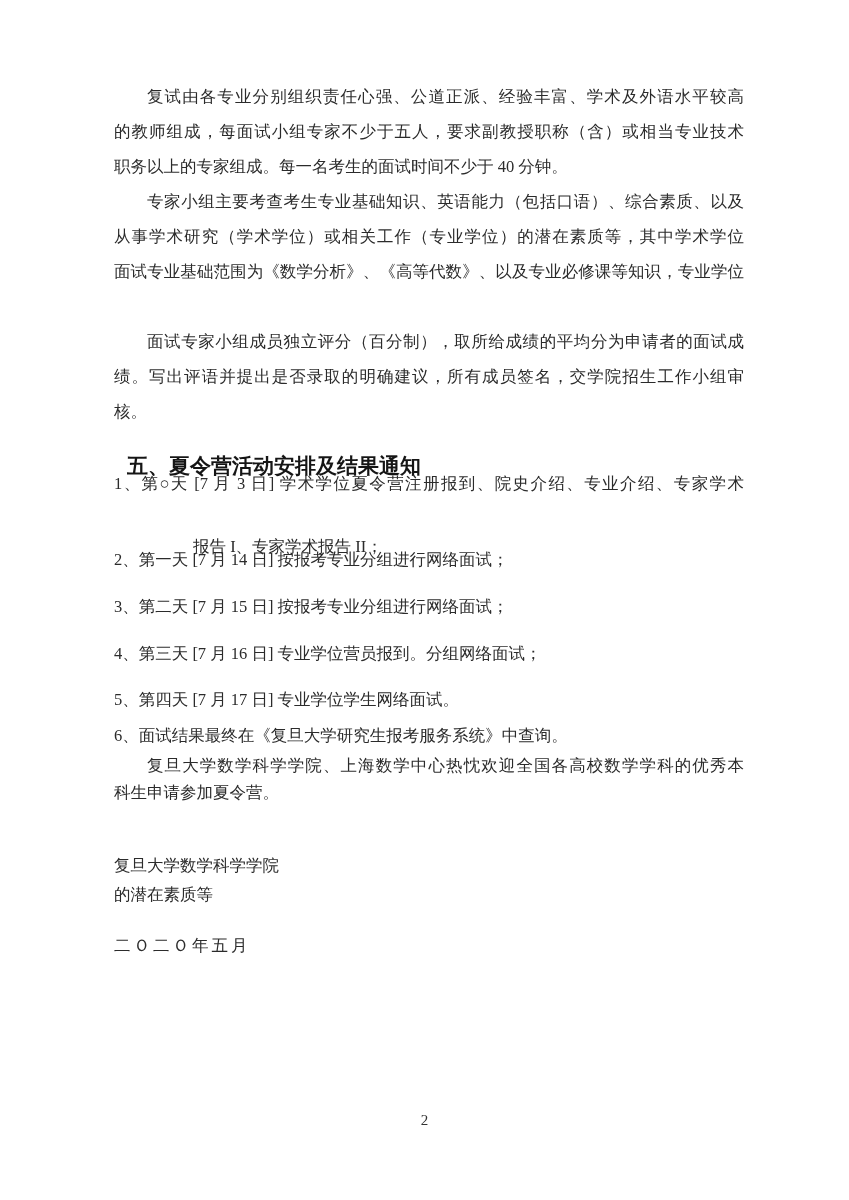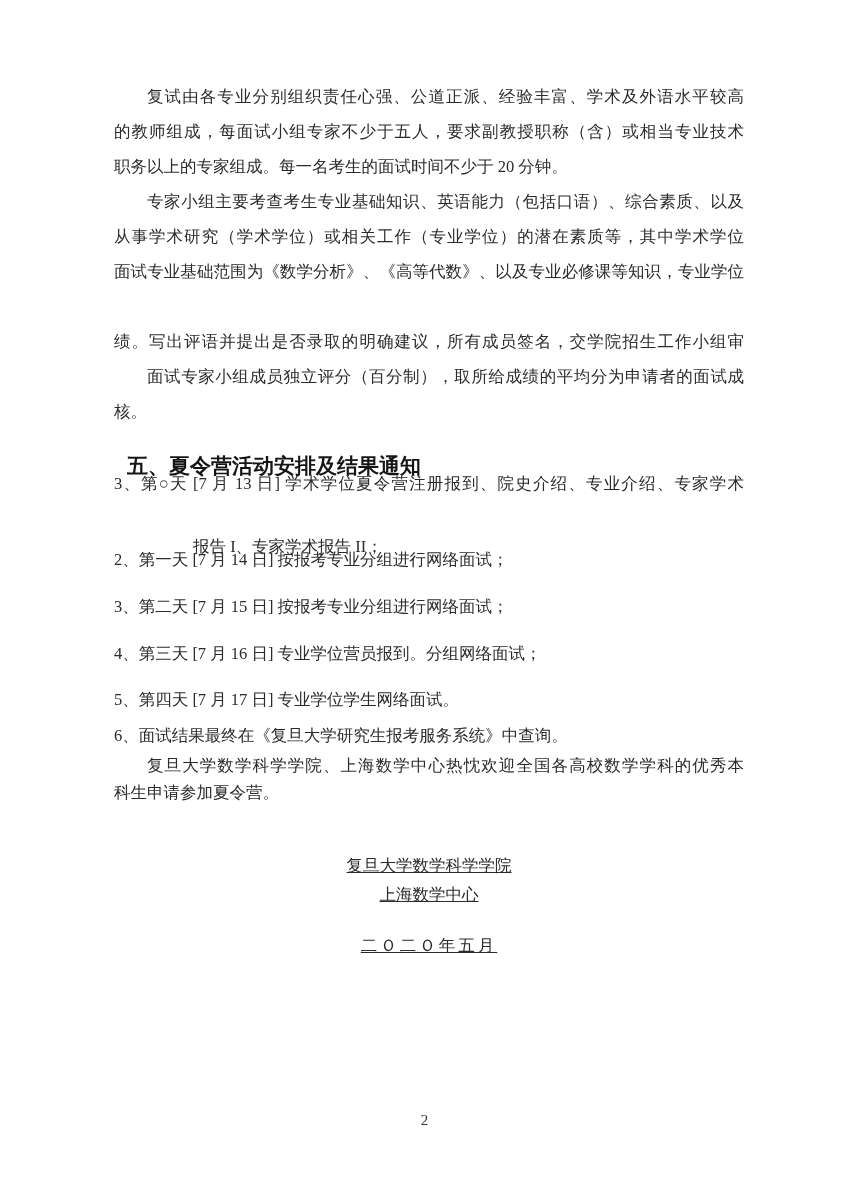--- a/index.html
+++ b/index.html
@@ -46,22 +46,21 @@
     white-space: nowrap;
   }
   .wrap2 {
     margin-left: 79px;
     margin-top: 28px;
   }
   .tight .ln {
     line-height: 27px;
   }
   .sig {
-    text-align: center;
-    text-decoration: underline;
+    text-align: left;
   }
   .sig .ln {
     line-height: 29px;
   }
   .date-line {
     letter-spacing: 3px;
   }
   .pagenum {
     position: absolute;
     left: 0;
@@ -73,39 +72,39 @@
   }
 </style>
 </head>
 <body>
 
 <div class="page">
 
   <section class="block" style="top:79px">
     <div class="ln jl ind">复试由各专业分别组织责任心强、公道正派、经验丰富、学术及外语水平较高</div>
     <div class="ln jl">的教师组成，每面试小组专家不少于五人，要求副教授职称（含）或相当专业技术</div>
-    <div class="ln">职务以上的专家组成。每一名考生的面试时间不少于 20 分钟。</div>
+    <div class="ln">职务以上的专家组成。每一名考生的面试时间不少于 40 分钟。</div>
   </section>
 
   <section class="block" style="top:184px">
     <div class="ln jl ind">专家小组主要考查考生专业基础知识、英语能力（包括口语）、综合素质、以及</div>
     <div class="ln jl">从事学术研究（学术学位）或相关工作（专业学位）的潜在素质等，其中学术学位</div>
     <div class="ln jl">面试专业基础范围为《数学分析》、《高等代数》、以及专业必修课等知识，专业学位</div>
   </section>
 
   <section class="block" style="top:324px">
+    <div class="ln jl ind">面试专家小组成员独立评分（百分制），取所给成绩的平均分为申请者的面试成</div>
     <div class="ln jl">绩。写出评语并提出是否录取的明确建议，所有成员签名，交学院招生工作小组审</div>
-    <div class="ln jl ind">面试专家小组成员独立评分（百分制），取所给成绩的平均分为申请者的面试成</div>
     <div class="ln">核。</div>
   </section>
 
   <h2 class="block heading" style="top:440px; margin:13px">五、夏令营活动安排及结果通知</h2>
 
   <section class="block" style="top:466px">
-    <div class="ln jl">3、第○天 [7 月 13 日] 学术学位夏令营注册报到、院史介绍、专业介绍、专家学术</div>
+    <div class="ln jl">1、第○天 [7 月 3 日] 学术学位夏令营注册报到、院史介绍、专业介绍、专家学术</div>
     <div class="ln wrap2">报告 I、专家学术报告 II；</div>
   </section>
 
   <section class="block" style="top:542px">
     <div class="ln">2、第一天 [7 月 14 日] 按报考专业分组进行网络面试；</div>
   </section>
 
   <section class="block" style="top:589px">
     <div class="ln">3、第二天 [7 月 15 日] 按报考专业分组进行网络面试；</div>
   </section>
@@ -122,21 +121,21 @@
     <div class="ln">6、面试结果最终在《复旦大学研究生报考服务系统》中查询。</div>
   </section>
 
   <section class="block tight" style="top:752px">
     <div class="ln jl ind">复旦大学数学科学学院、上海数学中心热忱欢迎全国各高校数学学科的优秀本</div>
     <div class="ln">科生申请参加夏令营。</div>
   </section>
 
   <section class="block sig" style="top:851px">
     <div class="ln">复旦大学数学科学学院</div>
-    <div class="ln">上海数学中心</div>
+    <div class="ln">的潜在素质等</div>
   </section>
 
   <section class="block sig" style="top:931px">
     <div class="ln date-line">二Ｏ二Ｏ年五月</div>
   </section>
 
   <div class="pagenum" style="top:1110px">2</div>
 
 </div>
 

